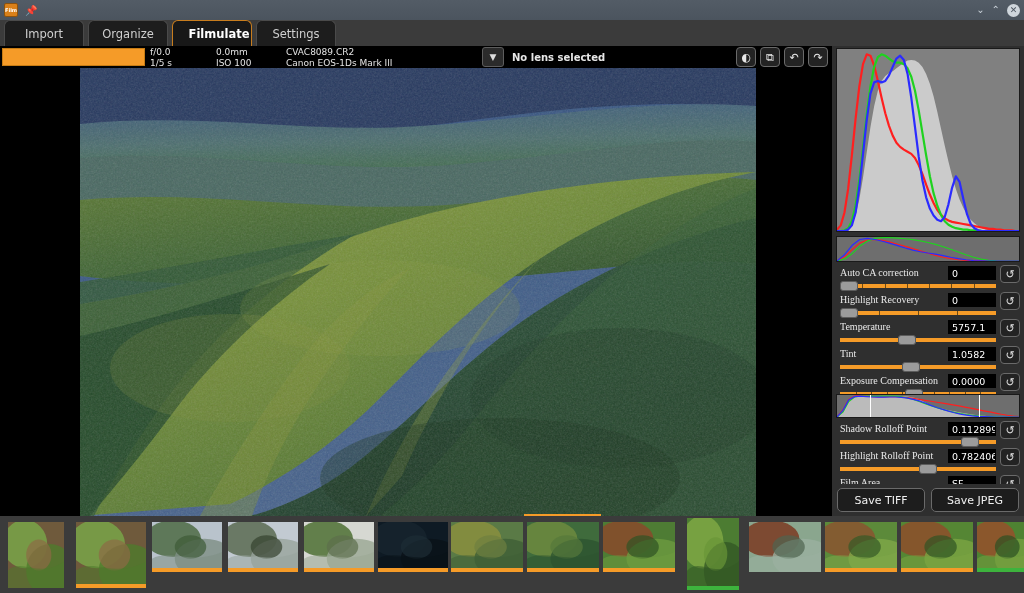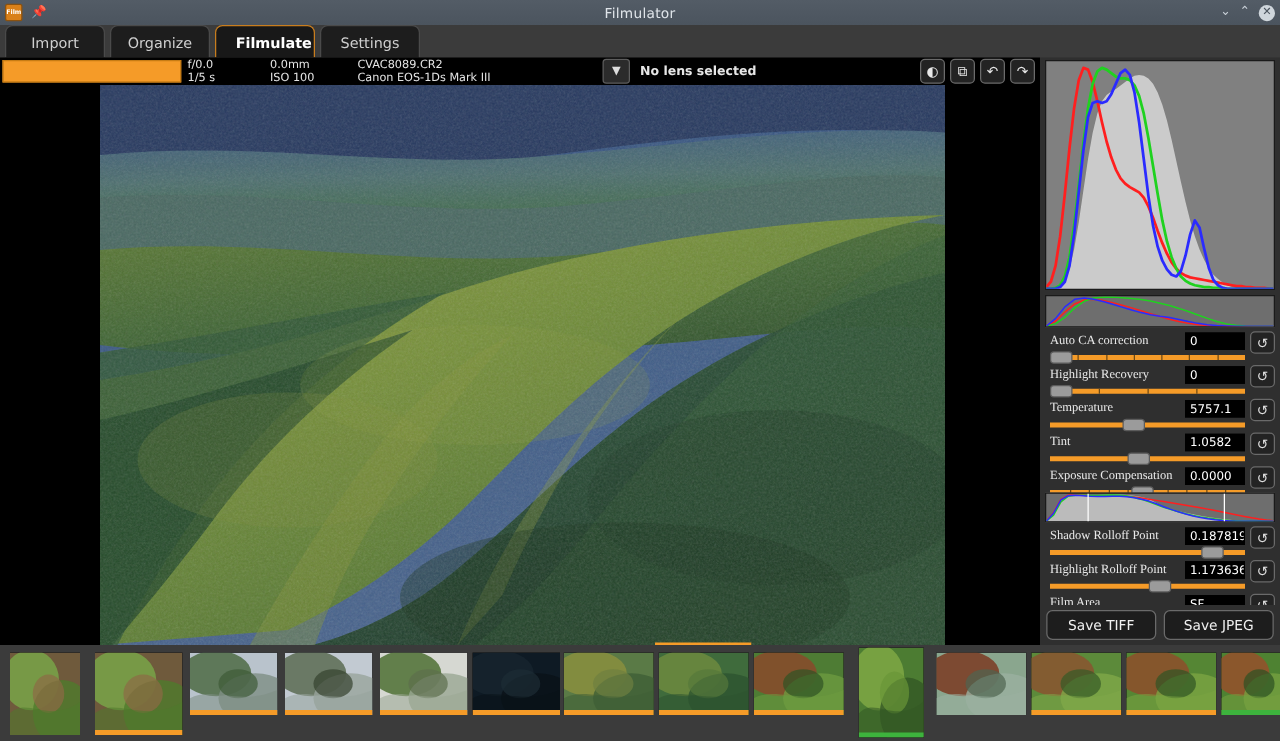--- a/index.html
+++ b/index.html
@@ -196,21 +196,20 @@
   .thumb.sel { top: 2px; }
 </style>
 </head>
 <body>
 
 <div id="app">
 
   <div class="titlebar">
     <div class="tb-appicon">Film</div>
     <div class="tb-pin">📌</div>
-    <div class="tb-title">Filmulator</div>
     <div class="tb-ctrls">
       <div class="tb-btn">⌄</div>
       <div class="tb-btn">⌃</div>
       <div class="tb-close">✕</div>
     </div>
   </div>
 
   <div class="tabbar">
     <div class="tabs" id="tabs">
         <div class="tab">
@@ -435,29 +434,29 @@
         </svg>
       <div id="toneMarkers">
           <div class="tone-marker" style="left: 18%;"></div>
           <div class="tone-marker" style="left: 78%;"></div>
         </div>
     </div>
 
     <div class="sliders" id="slidersBottom" style="top:376px;">
         <div class="srow">
           <div class="lbl">Shadow Rolloff Point</div>
-          <div class="val">0.187819</div>
+          <div class="val">0.112899</div>
           <div class="reset">↺</div>
           <div class="track">
             <div class="handle" style="left: calc(88% - 15.84px);"></div>
           </div>
         </div>
         <div class="srow">
           <div class="lbl">Highlight Rolloff Point</div>
-          <div class="val">1.173636</div>
+          <div class="val">0.782406</div>
           <div class="reset">↺</div>
           <div class="track">
             <div class="handle" style="left: calc(57% - 10.26px);"></div>
           </div>
         </div>
         <div class="srow">
           <div class="lbl">Film Area</div>
           <div class="val">SF</div>
           <div class="reset">↺</div>
           <div class="track">

